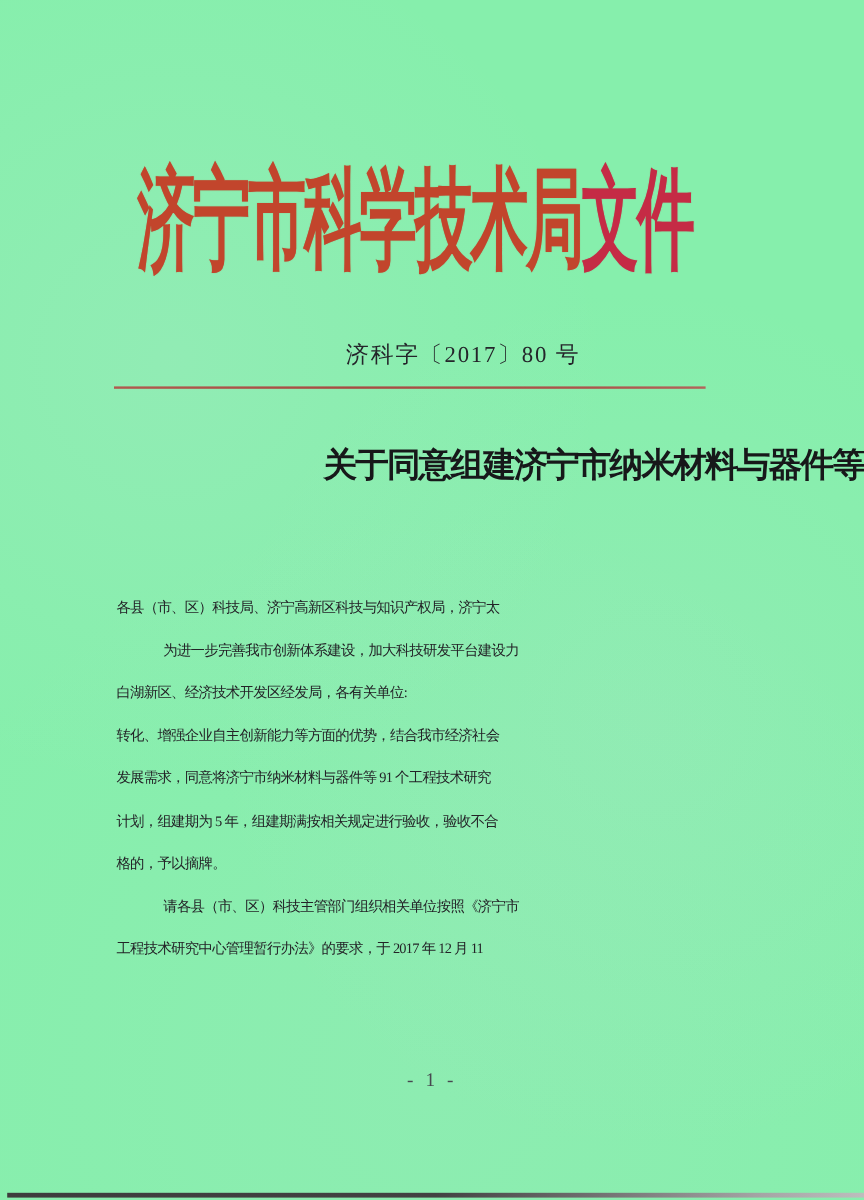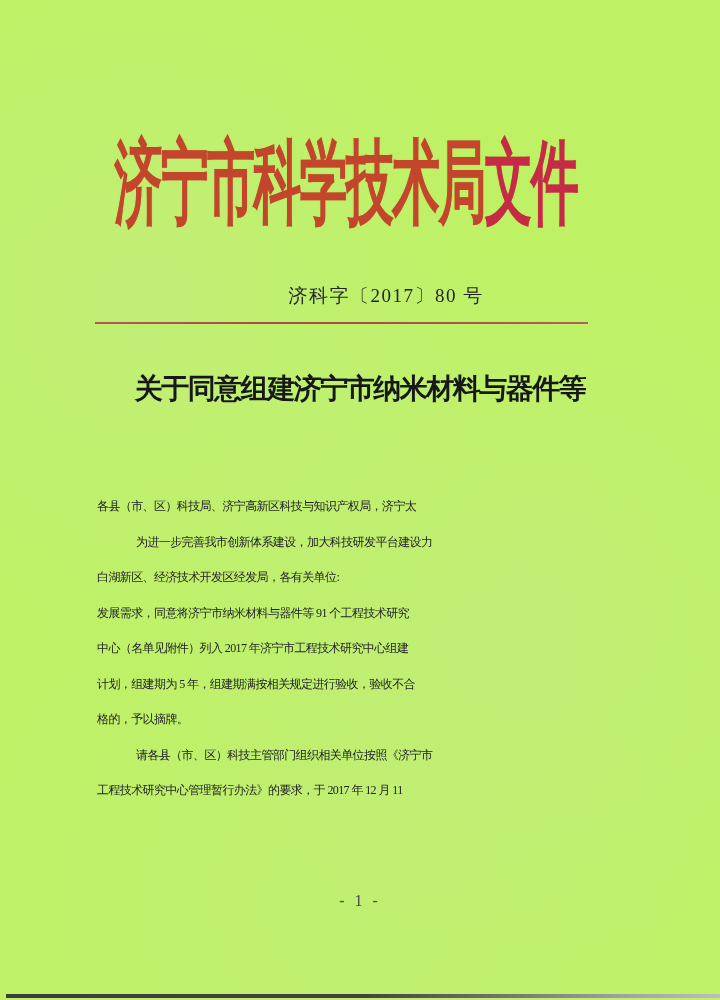--- a/index.html
+++ b/index.html
@@ -4,21 +4,21 @@
 <style>
   html, body {
     margin: 0;
     padding: 0;
     background: #e8e8e8;
   }
   .page {
     position: relative;
     width: 720px;
     height: 1000px;
-    background: #bef264;
+    background: #86efac;
     overflow: hidden;
     font-family: "Liberation Serif", "DejaVu Serif", serif;
   }
   
   .page::before {
     content: "";
     position: absolute;
     inset: 0;
     background:
       radial-gradient(circle at 20% 30%, rgba(210,218,228,0.15), transparent 40%),
@@ -71,21 +71,21 @@
     left: 95px;
     width: 493px;
     height: 2px;
     background: linear-gradient(to right, #b05a4e, #a64c42 40%, #ab554b 80%, #b2645a);
   }
   .title {
     position: absolute;
     top: 369px;
     left: 0;
     width: 720px;
-    text-align: center;
+    text-align: right;
     font-weight: bold;
     font-size: 28px;
     line-height: 39px;
     letter-spacing: -1.5px;
     color: #17181a;
   }
   .body-text {
     position: absolute;
     top: 489px;
     left: 97px;
@@ -135,22 +135,22 @@
   <div class="red-rule"></div>
 
   <div class="title">
     <div>关于同意组建济宁市纳米材料与器件等</div>
   </div>
 
   <div class="body-text">
     <div class="line">各县（市、区）科技局、济宁高新区科技与知识产权局，济宁太</div>
     <div class="line indent">为进一步完善我市创新体系建设，加大科技研发平台建设力</div>
     <div class="line">白湖新区、经济技术开发区经发局，各有关单位:</div>
+    <div class="line">转化、增强企业自主创新能力等方面的优势，结合我市经济社会</div>
     <div class="line">发展需求，同意将济宁市纳米材料与器件等 91 个工程技术研究</div>
-    <div class="line">中心（名单见附件）列入 2017 年济宁市工程技术研究中心组建</div>
     <div class="line">计划，组建期为 5 年，组建期满按相关规定进行验收，验收不合</div>
     <div class="line">格的，予以摘牌。</div>
     <div class="line indent">请各县（市、区）科技主管部门组织相关单位按照《济宁市</div>
     <div class="line">工程技术研究中心管理暂行办法》的要求，于 2017 年 12 月 11</div>
   </div>
 
   <div class="page-footer">- 1 -</div>
 
   <div class="scan-edge-bottom"></div>
 

